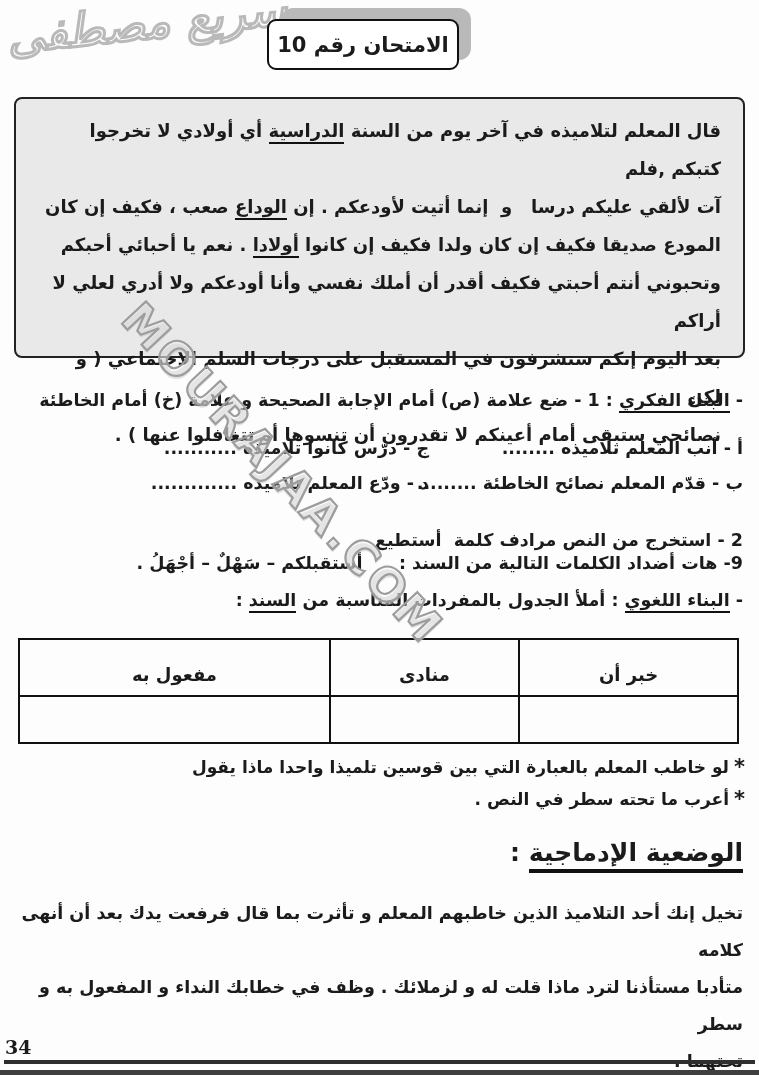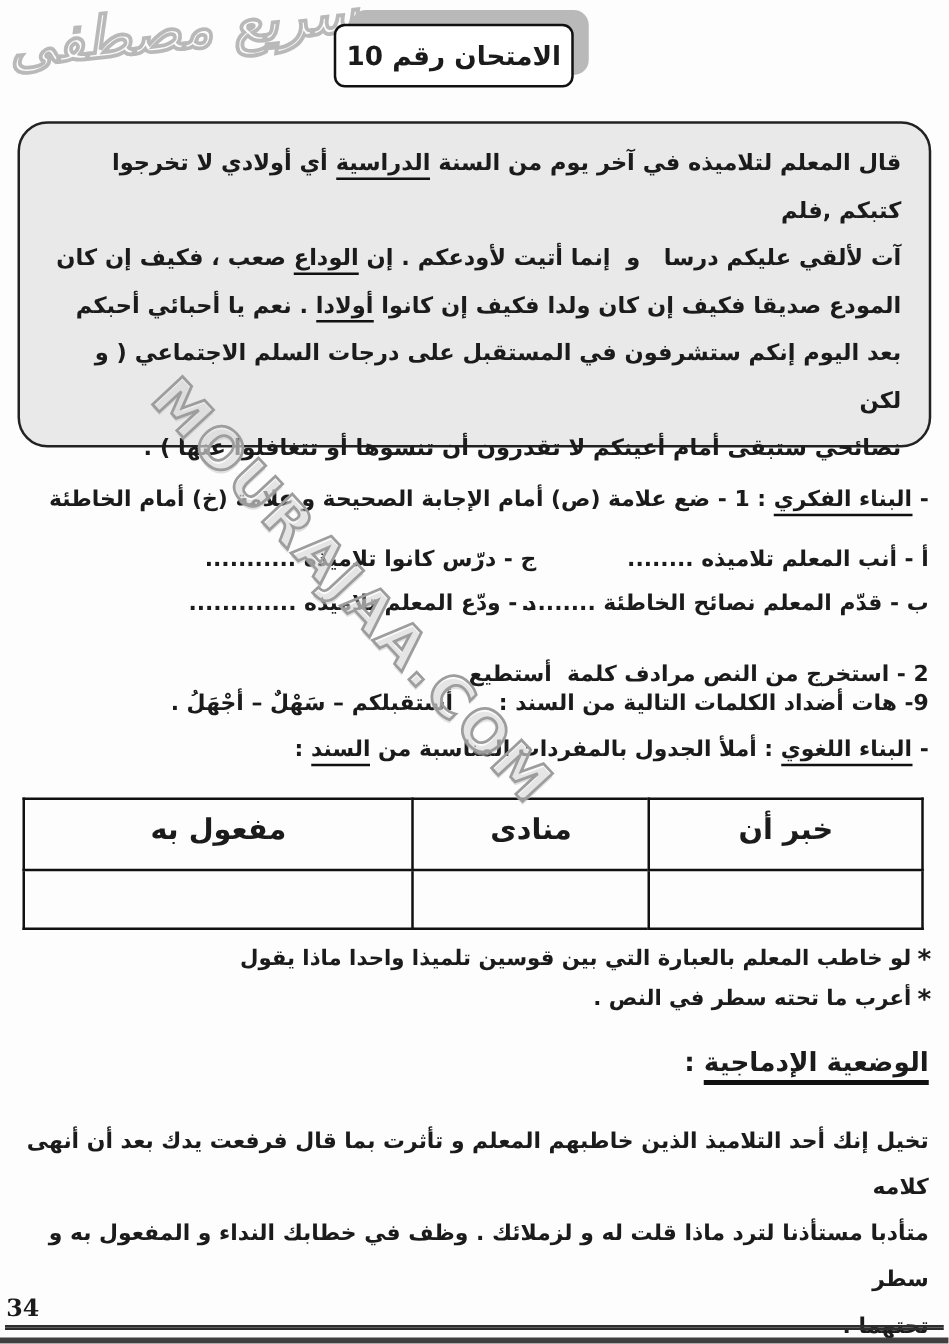--- a/index.html
+++ b/index.html
@@ -46,21 +46,21 @@
     width:192px; height:51px;
     background:#fff; border:2.5px solid #111; border-radius:9px;
     display:flex; align-items:center; justify-content:center;
     direction:rtl;
     font-size:21px; font-weight:700;
   }
   
   .passage-box {
     position:absolute; left:14px; top:97px;
     width:731px; height:261px;
-    background:#e9e9e9; border:2.5px solid #222; border-radius:24px;
+    background:#e9e9e9; border:2.5px solid #222; border-radius:8px;
     padding:13px 22px 0 22px;
     direction:rtl;
   }
   .passage-line {
     font-size:18px; font-weight:700;
     line-height:38px;
     text-align:right;
     white-space:pre-wrap;
   }
   .u { border-bottom:2px solid #111; padding-bottom:1px; }
@@ -74,31 +74,31 @@
   .item { position:absolute; direction:rtl; text-align:right; font-size:17.5px; font-weight:700; white-space:nowrap; }
   
   .fill-table {
     position:absolute; left:18px; top:638px;
     width:721px;
     border-collapse:collapse;
     direction:rtl;
   }
   .fill-table th, .fill-table td { border:2.5px solid #111; }
   .fill-table th {
-    height:57px; vertical-align:top; padding-top:11px;
-    font-size:23px; font-weight:700; text-align:center;
+    height:57px; vertical-align:top; padding-top:24px;
+    font-size:18px; font-weight:700; text-align:center;
   }
   .fill-table td { height:47px; }
   
   .note { position:absolute; right:30px; direction:rtl; text-align:right; font-size:17px; font-weight:700; }
   .note .star { position:absolute; right:-16px; top:-2px; font-size:21px; }
   
   .integ-heading {
     position:absolute; right:16px; top:838px;
-    direction:rtl; font-size:21px; font-weight:800;
+    direction:rtl; font-size:25px; font-weight:800;
   }
   .integ-heading .hw { border-bottom:4px solid #111; padding-bottom:2px; }
   .integ-par {
     position:absolute; right:16px; left:12px; top:895px;
     direction:rtl; text-align:right;
     font-size:17.5px; font-weight:700; line-height:37px;
   }
   
   .page-number {
     position:absolute; left:5px; top:1036px;
@@ -122,20 +122,21 @@
 
   <div class="handwriting">سريع مصطفى</div>
 
   <div class="title-shadow"></div>
   <div class="title-box">الامتحان رقم 10</div>
 
   <div class="passage-box">
     <div class="passage-line"><span>قال المعلم لتلاميذه في آخر يوم من السنة </span><span class="u">الدراسية</span><span> أي أولادي لا تخرجوا كتبكم ,فلم</span></div>
     <div class="passage-line"><span>آت لألقي عليكم درسا   و  إنما أتيت لأودعكم . إن </span><span class="u">الوداع</span><span> صعب ، فكيف إن كان</span></div>
     <div class="passage-line"><span>المودع صديقا فكيف إن كان ولدا فكيف إن كانوا </span><span class="u">أولادا</span><span> . نعم يا أحبائي أحبكم</span></div>
+    <div class="passage-line"><span>وتحبوني أنتم أحبتي فكيف أقدر أن أملك نفسي وأنا أودعكم ولا أدري لعلي لا أراكم</span></div>
     <div class="passage-line"><span>بعد اليوم إنكم ستشرفون في المستقبل على درجات السلم الاجتماعي ( و لكن</span></div>
     <div class="passage-line"><span>نصائحي ستبقى أمام أعينكم لا تقدرون أن تنسوها أو تتغافلوا عنها ) .</span></div>
   </div>
 
   <div class="site-watermark">MOURAJAA.COM</div>
 
   <div class="qline" style="top:390px;"><span>- </span><span class="u">البناء الفكري</span><span> : 1 - ضع علامة (ص) أمام الإجابة الصحيحة و علامة (خ) أمام الخاطئة</span></div>
 
   <div class="item" style="top:438px; right:16px;">أ - أنب المعلم تلاميذه ........</div>
   <div class="item" style="top:438px; right:330px;">ج - درّس كانوا تلاميذه ...........</div>

